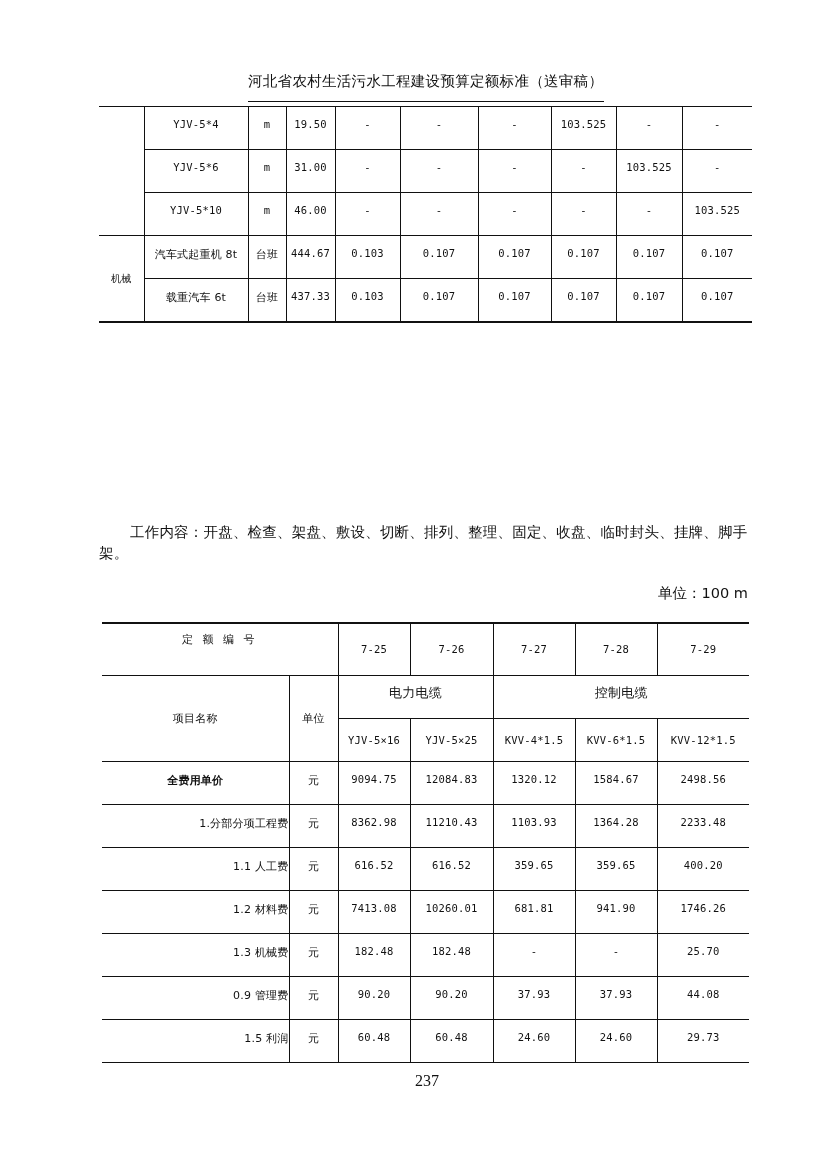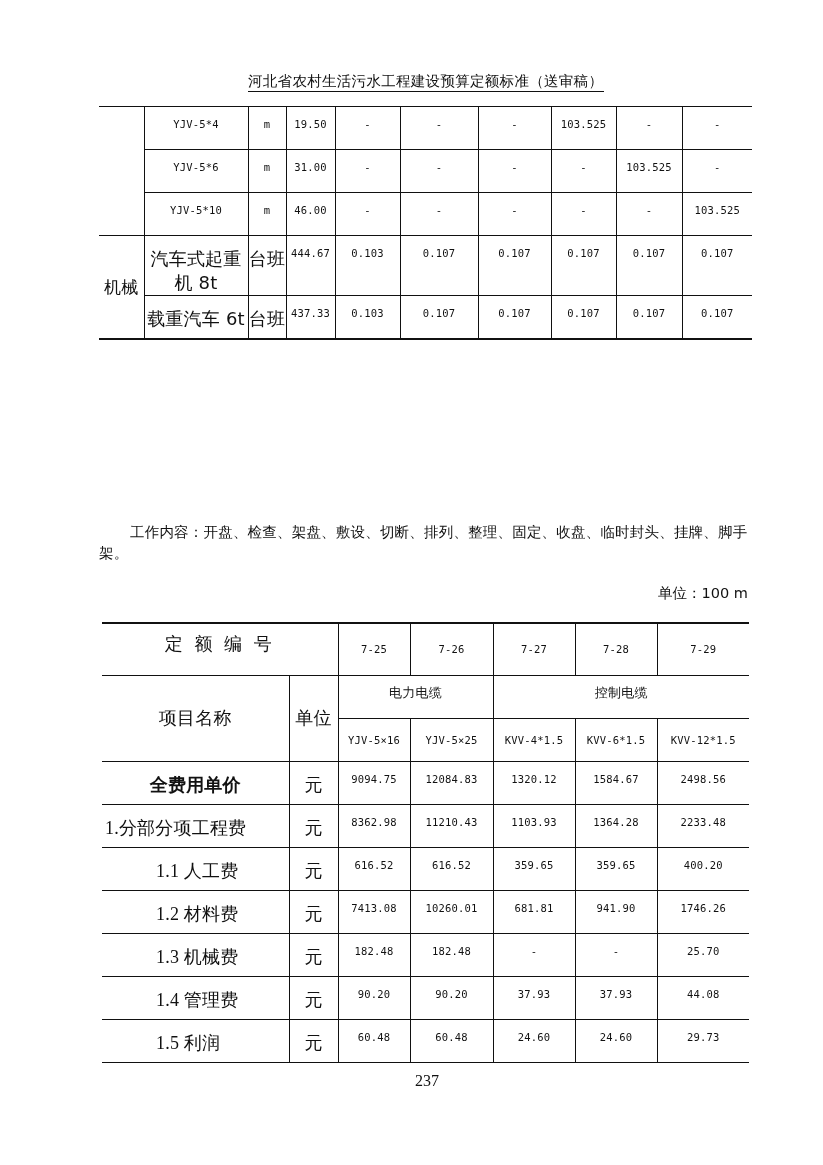--- a/index.html
+++ b/index.html
@@ -3,44 +3,44 @@
 <meta charset="utf-8">
 <style>
   html, body { margin: 0; padding: 0; }
   body {
     width: 823px; height: 1165px; background: #ffffff; position: relative; overflow: hidden;
     font-family: "DejaVu Sans", "Liberation Sans", sans-serif; color: #111;
   }
   .page-header {
     position: absolute; left: 248px; top: 73px; width: 356px;
     font-size: 14.5px; letter-spacing: 0.3px; white-space: nowrap;
-    border-bottom: 1px solid #111; padding-bottom: 1px; line-height: 17px;
+    border-bottom: 1px solid #111; padding-bottom: 11px; line-height: 17px;
   }
   table { border-collapse: collapse; position: absolute; table-layout: fixed; }
   td {
     border: 1.2px solid #111; text-align: center; vertical-align: top;
     padding: 0; font-size: 10.5px; font-family: "DejaVu Sans Mono", "Liberation Mono", monospace;
     letter-spacing: 0.2px;
   }
   td .c { display: block; padding-top: 11px; }
-  td.cn { font-family: "DejaVu Sans", "Liberation Sans", sans-serif; font-size: 18px; }
+  td.cn { font-family: "DejaVu Sans", "Liberation Sans", sans-serif; font-size: 11px; }
   
   #t1 { left: 99px; top: 106px; width: 653px; border-top: 1.5px solid #111; border-bottom: 2.5px solid #111; }
   #t1 td { height: 42px; }
   #t1 td.noleft { border-left: none; }
   #t1 td.noright { border-right: none; }
-  #t1 td.cat { vertical-align: middle; font-family: Liberation Sans, sans-serif; font-size: 17px; }
+  #t1 td.cat { vertical-align: middle; font-family: Liberation Sans, sans-serif; font-size: 10px; }
   
   #t2 { left: 102px; top: 622px; width: 647px; border-top: 2.5px solid #111; }
   #t2 td { height: 42px; }
   #t2 td.noleft { border-left: none; margin-top: 35px; }
   #t2 td.noright { border-right: none; }
   #t2 td.mid { vertical-align: middle; }
   #t2 td .c2 { display: block; padding-top: 8px; }
-  #t2 td.left { text-align: left; font-family: Liberation Serif, serif; }
+  #t2 td.left { text-align: right; }
   .bold { font-weight: bold; }
   .work {
     position: absolute; left: 99px; top: 522px; width: 655px;
     font-size: 14.5px; line-height: 21px; text-indent: 31px; letter-spacing: 0.2px;
   }
   .unit {
     position: absolute; right: 75px; top: 584px; font-size: 14.5px; white-space: nowrap; text-align: right;
   }
   .pageno {
     position: absolute; left: 415px; top: 1072px; font-size: 16px;
@@ -367,21 +367,21 @@
         </td>
       <td>
           <span class="c">-</span>
         </td>
       <td class="noright">
           <span class="c">25.70</span>
         </td>
     </tr>
     <tr>
       <td class="noleft cn left">
-          <span class="c" style="padding-left:54px">1.4 管理费</span>
+          <span class="c" style="padding-left:54px">0.9 管理费</span>
         </td>
       <td class="cn">
           <span class="c">元</span>
         </td>
       <td>
           <span class="c">90.20</span>
         </td>
       <td>
           <span class="c">90.20</span>
         </td>

